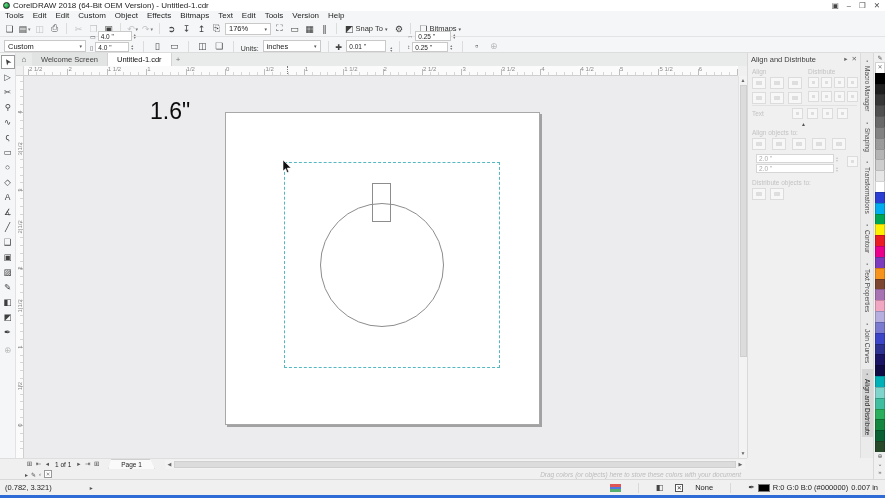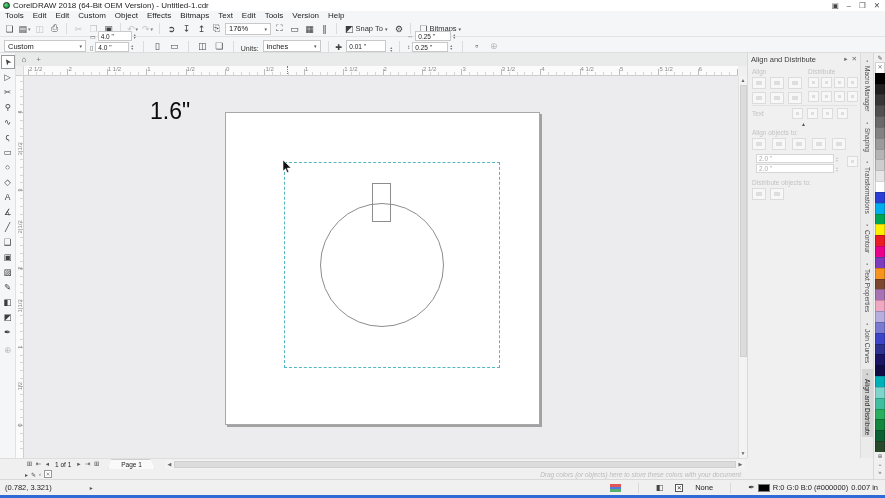--- a/index.html
+++ b/index.html
@@ -270,20 +270,24 @@
         </span>
       </span>
   </span>
   <span class="tsep" data-name="propbar-separator"></span>
   <span class="pbtn" data-name="treat-all-objects-as-filled-button">▫</span>
   <span class="pbtn" style="color:#b9b9ba" data-name="add-to-property-bar-button">⊕</span>
 </div>
 
 <div class="abs" id="tabbar" data-name="document-tab-bar">
   <span id="home-tab" data-name="home-icon">⌂</span>
+  <span id="tabs" style="display:flex" data-name="document-tabs">
+      <span class="tab" data-name="document-tab-welcome-screen">Welcome Screen</span>
+      <span class="tab act" data-name="document-tab-untitled-1-cdr">Untitled-1.cdr</span>
+    </span>
   <span id="newtab-btn" data-name="new-tab-button">+</span>
 </div>
 
 <div class="abs" id="toolbox" data-name="toolbox">
     <div class="tool act" data-name="pick-tool">
       <span>➤</span>
     </div>
     <div class="tool" data-name="shape-tool">
       <span>▷</span>
     </div>

